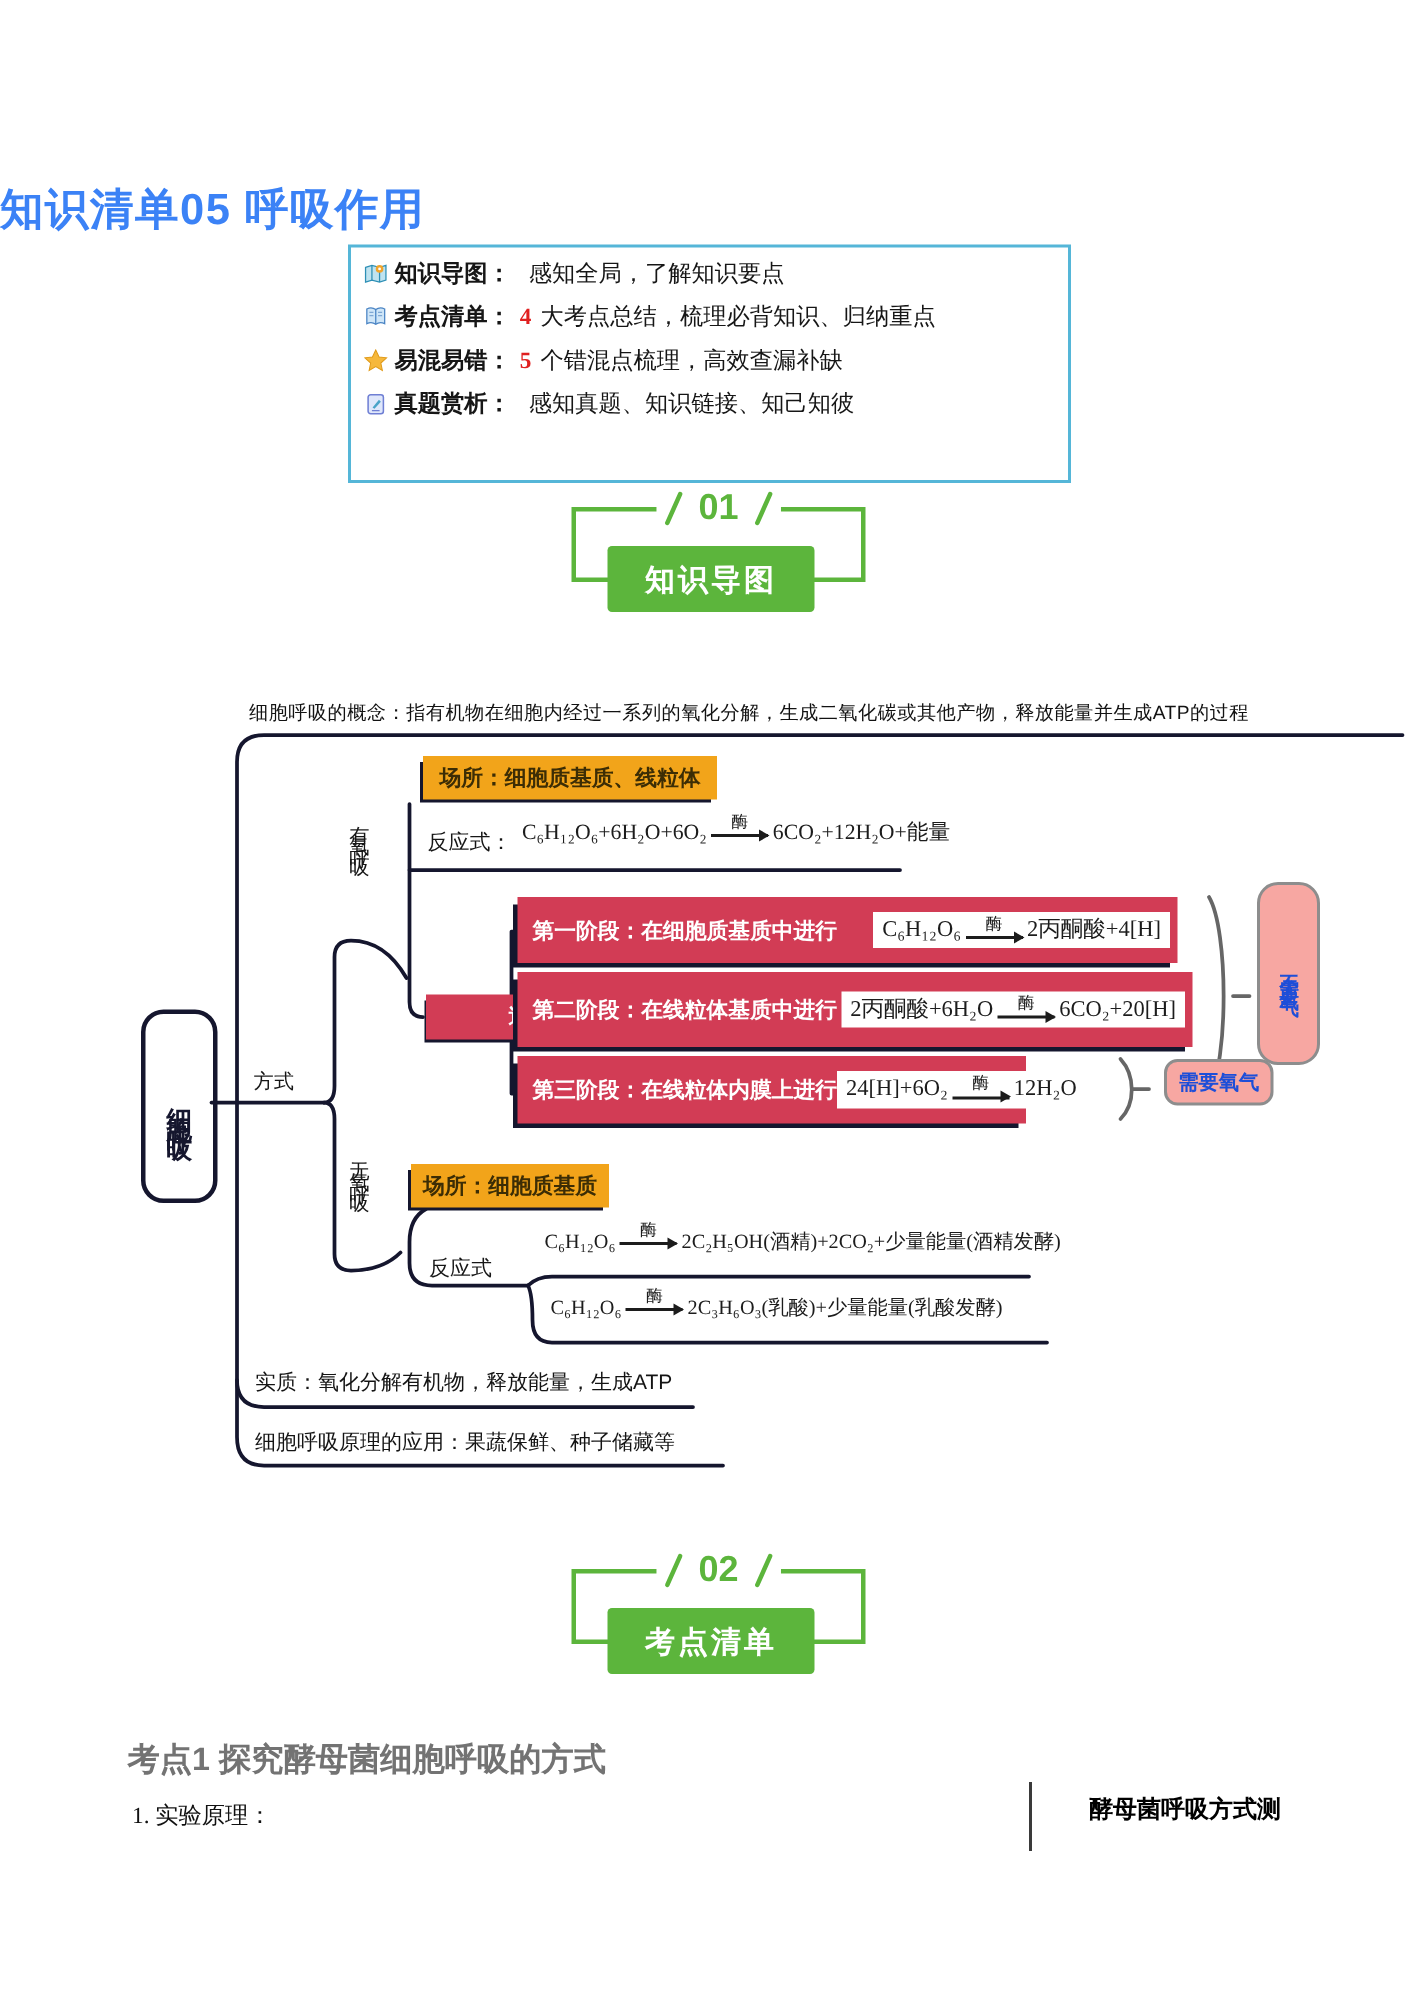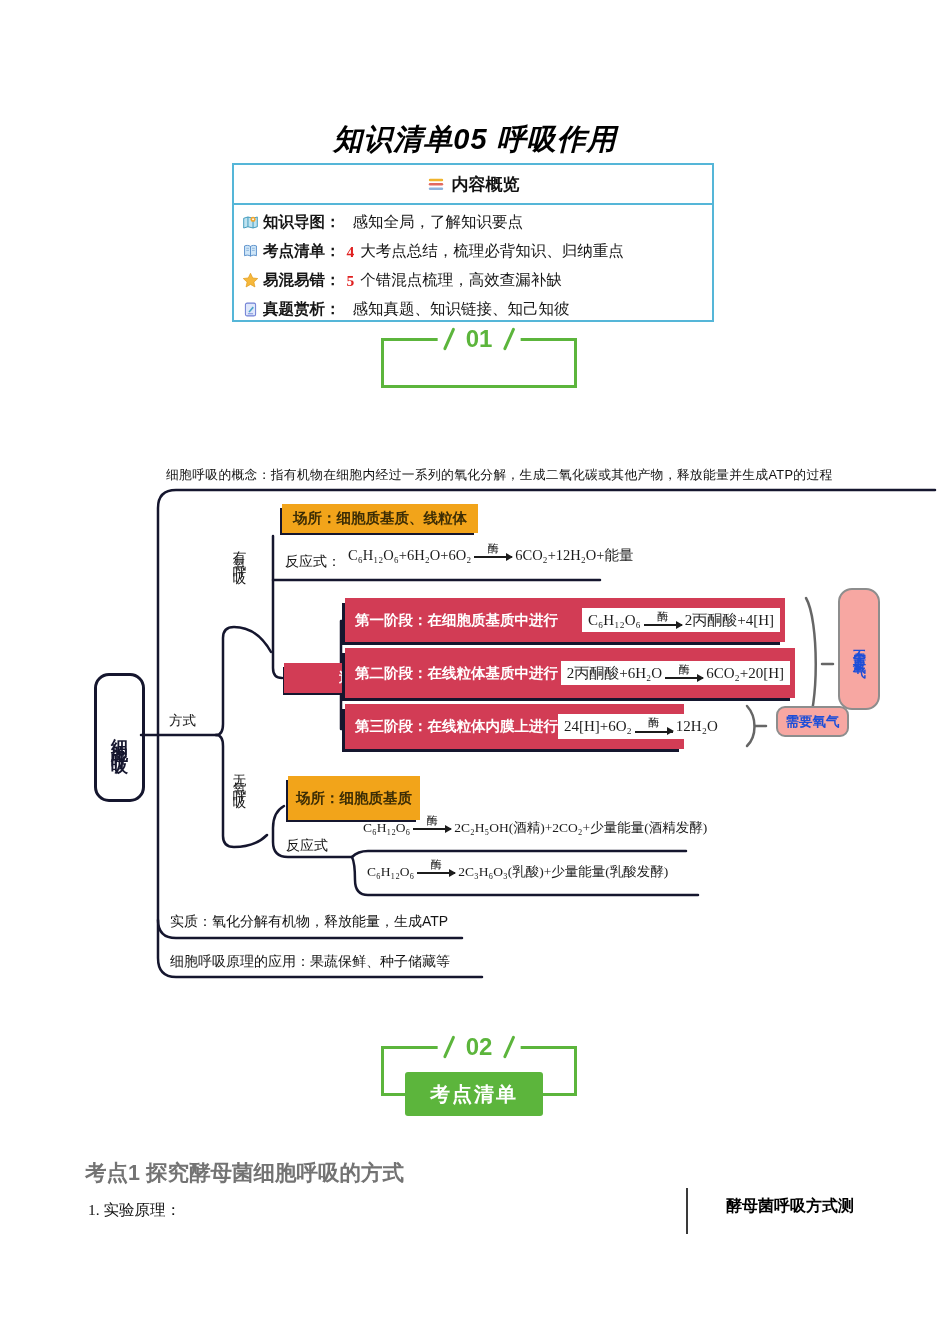--- a/index.html
+++ b/index.html
@@ -1,22 +1,22 @@
 <!DOCTYPE html>
 <html><head>
 <meta charset="utf-8">
 <style>
   html,body { margin:0; padding:0; background:#ffffff; }
   body { font-family:"Liberation Sans","DejaVu Sans",sans-serif; color:#111; }
   .page { position:relative; width:950px; height:1344px; background:#fff; overflow:hidden; }
   .abs { position:absolute; }
 
   
-  .doc-title { top:120px; left:0; width:950px; text-align:center;
-    font-size:29px; font-weight:bold; letter-spacing:1px; color:#000000;font-style:italic; }
+  .doc-title { top:120px; left:0; width:950px; 
+    font-size:29px; font-weight:bold; letter-spacing:1px; color:#3b82f6; }
 
   
   .ov-box { left:232px; top:163px; width:482px; height:159px;
     border:2px solid #55b6d8; box-sizing:border-box; background:#fff; }
   .ov-head { height:38px; display:flex; align-items:center; justify-content:center; gap:7px;
     border-bottom:2px solid #55b6d8; font-size:17px; font-weight:bold; color:#111; }
   .ov-rows { padding:3px 15px 0 8px; }
   .ov-row { height:29px; display:flex; align-items:center; gap:4px;
     font-family:"Liberation Serif","DejaVu Serif",serif; font-size:15.5px; color:#161616; }
   .ov-row .lab { font-weight:bold; }
@@ -44,21 +44,21 @@
     font-size:17px; font-weight:bold; color:#15162e; }
   .vtext { writing-mode:vertical-rl; text-orientation:upright; }
   .mm-root .vtext { letter-spacing:7px; }
   .mm-mode { left:169px; top:272px; font-size:13.5px; color:#161616; }
   .mm-aer { left:230px; top:100px; font-size:13.5px; letter-spacing:7px; color:#161616; }
   .mm-ana { left:230px; top:324px; font-size:13.5px; letter-spacing:7px; color:#161616; }
   .site-box { background:#f2a41a; color:#3c2d05; font-weight:bold; font-size:14.5px;
     display:flex; align-items:center; justify-content:center;
     box-shadow:-3px 3px 0 -1px #15162e; }
   .site1 { left:282px; top:64px; width:196px; height:29px; }
-  .site2 { left:288px; top:336px; width:132px; height:44px; }
+  .site2 { left:274px; top:336px; width:132px; height:29px; }
   .eq-label { font-size:14px; color:#161616; }
   .eqlab1 { left:285px; top:113px; }
   .eqlab2 { left:286px; top:397px; }
   .process-box { left:284px; top:223px; width:42px; height:30px; background:#d23c55;
     color:#fff; font-weight:bold; font-size:14px; display:flex; align-items:center;
     justify-content:center; box-shadow:-2px 3px 0 -1px #15162e;padding-left:48px; }
   .stage { background:#d23c55; box-sizing:border-box; display:flex; align-items:center;
     padding:0 5px 0 10px; box-shadow:-4px 4px 0 -1px #15162e; }
   .stage .slab { color:#fff; font-weight:bold; font-size:14.5px; flex:none; }
   .stage .fbox { margin-left:auto; background:#fff; display:flex; align-items:center;
@@ -98,28 +98,20 @@
   .kd-right { left:726px; top:1196px; font-size:16px; font-weight:bold; color:#000; }
 </style>
 </head>
 <body>
 
 <div class="page">
 
   <div class="abs doc-title">知识清单05 呼吸作用</div>
 
   <div class="abs ov-box">
-    <div class="ov-head">
-      <svg width="18" height="15" viewBox="0 0 20 16">
-        <rect x="2" y="1.5" width="16" height="2.8" rx="1.4" fill="#f0b42c"></rect>
-        <rect x="2" y="6.4" width="16" height="2.8" rx="1.4" fill="#e2695f"></rect>
-        <rect x="2" y="11.3" width="16" height="2.8" rx="1.4" fill="#8fb3dc"></rect>
-      </svg>
-      <span>内容概览</span>
-    </div>
     <div class="ov-rows">
       <div class="ov-row">
         <svg width="17" height="17" viewBox="0 0 20 20">
           <path d="M2 5 L7 3.5 L13 5 L18 3.5 V15 L13 16.5 L7 15 L2 16.5 Z" fill="#bfe3f0" stroke="#2d8fb5" stroke-width="1"></path>
           <path d="M7 3.5 V15 M13 5 V16.5" stroke="#2d8fb5" stroke-width="1" fill="none"></path>
           <circle cx="13" cy="6.2" r="3" fill="#f0a42c"></circle>
             <circle cx="13" cy="6.2" r="1.1" fill="#fff"></circle>
         </svg>
         <span class="lab">知识导图：</span>
           <span class="num"></span>
@@ -156,20 +148,21 @@
     </div>
   </div>
 
   <div class="abs sec" style="left:381px; top:328px;">
     <div class="sec-frame"></div>
     <div class="sec-num">
       <span class="slash"></span>
       <span>01</span>
       <span class="slash"></span>
     </div>
+    <div class="sec-btn">知识导图</div>
   </div>
 
   <div class="abs mm">
     <svg class="wires" width="950" height="575" viewBox="0 0 950 575">
       <g fill="none" stroke="#15162e" stroke-width="2.5" stroke-linecap="round">
         <path d="M935,50 L176,50 Q158,50 158,68 L158,518 Q158,537 176,537 L482,537"></path>
         <path d="M158,480 Q158,498 176,498 L462,498"></path>
         <path d="M141,295 L216,295"></path>
         <path d="M216,295 Q223,295 223,284 L223,198 Q223,187 234,187 C252,187 263,198 271,212"></path>
         <path d="M273,96 L273,228 Q273,238 282,238"></path>

